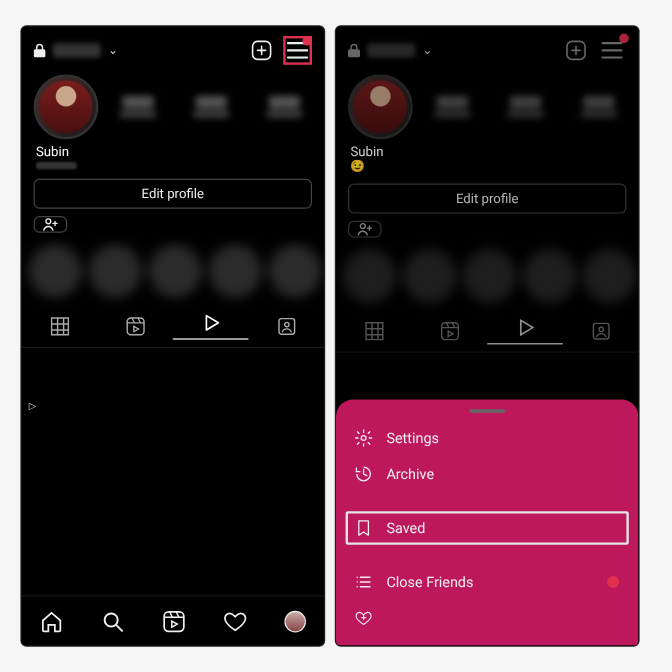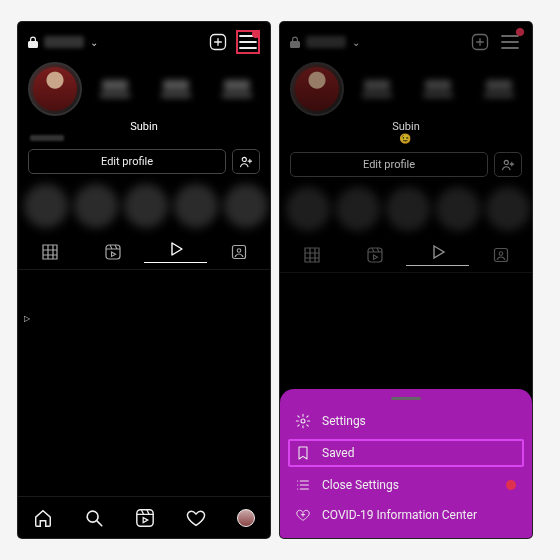--- a/index.html
+++ b/index.html
@@ -60,24 +60,24 @@
   .avatar-inner {
     width:44px;height:44px;border-radius:50%;
     background:
       radial-gradient(circle at 50% 30%, #c9a58a 0 8px, transparent 9px),
       linear-gradient(#7a1d1d,#4a0f0f);
   }
   .stats { display:flex; gap:14px; flex:1; justify-content:space-around; }
   .stat { display:flex;flex-direction:column;align-items:center;gap:2px;filter:blur(3px); }
   .stat .num { width:26px;height:10px;background:#555;border-radius:2px; }
   .stat .lbl { width:30px;height:6px;background:#444;border-radius:2px; }
-  .namebox { padding:4px 12px 2px 12px; font-size:11px;text-align:center; }
+  .namebox { padding:4px 12px 2px 12px; font-size:11px; }
   .subline { width:34px;height:6px;background:#333;border-radius:2px;margin-top:2px;filter:blur(1px); }
   .emoji-sub { font-size:10px; }
-  .editrow { display:flex; gap:6px; padding:6px 10px 8px 10px; }
+  .editrow { display:flex; gap:6px; padding:6px 10px 8px 10px;flex-direction:column; }
   .editbtn {
     flex:1; border:1px solid #444; border-radius:5px;
     text-align:center; font-size:11px; padding:5px 0; color:#eee;
   }
   .addfriend {
     width:28px;border:1px solid #444;border-radius:5px;
     display:flex;align-items:center;justify-content:center;font-size:12px;
   }
   .highlights { display:flex; gap:6px; padding:2px 6px; overflow:hidden; filter:blur(5px); }
   .hl { width:44px;height:44px;border-radius:50%;background:#2b2b2b;flex:none; }
@@ -92,34 +92,34 @@
   .bottomnav {
     display:flex; justify-content:space-around; align-items:center;
     height:42px; border-top:1px solid #1a1a1a;
   }
   .bni { color:#eee; }
   .bn-avatar { width:18px;height:18px;border-radius:50%;background:linear-gradient(#caa,#844);border:1px solid #eee; }
 
   
   .sheet {
     position:absolute; left:0; right:0; bottom:0;
-    background:#a21caf; border-top-left-radius:14px; border-top-right-radius:14px;
+    background:#be185d; border-top-left-radius:14px; border-top-right-radius:14px;
     padding:8px 10px 8px 10px;
   }
   .grabber { width:30px;height:3px;background:#666;border-radius:2px;margin:0 auto 6px auto; }
   .menuitem {
     display:flex;align-items:center;gap:10px;
     padding:7px 4px; font-size:12px; color:#eee; position:relative;
   }
   .menuitem .mi-icon { width:18px;display:flex;justify-content:center; }
   .menu-red-dot {
     position:absolute; right:6px; top:50%; transform:translateY(-50%);
     width:10px;height:10px;background:#e03050;border-radius:50%;
   }
-  .saved-hl { border:2px solid #d946ef; border-radius:2px; padding:4px 4px; margin:3px -2px; }
+  .saved-hl { border:2px solid #e5e5e5; border-radius:2px; padding:4px 4px; margin:16px -2px; }
 
   svg { display:block; }
 </style>
 </head>
 <body>
 
 <div class="phone">
   <div class="topbar">
     <span class="lock">
       <svg width="10" height="12" viewBox="0 0 10 12">
@@ -348,46 +348,55 @@
     <div class="menuitem">
       <span class="mi-icon">
         <svg width="16" height="16" viewBox="0 0 24 24">
             <circle cx="12" cy="12" r="3" fill="none" stroke="#eee" stroke-width="1.6"></circle>
             <path d="M12 2v3M12 19v3M4.2 4.2l2.1 2.1M17.7 17.7l2.1 2.1M2 12h3M19 12h3M4.2 19.8l2.1-2.1M17.7 6.3l2.1-2.1" stroke="#eee" stroke-width="1.6" stroke-linecap="round"></path>
           </svg>
       </span>
       <span>Settings</span>
     </div>
 
+    <div class="menuitem">
+      <span class="mi-icon">
+        <svg width="16" height="16" viewBox="0 0 24 24">
+            <path d="M12 6v6l4 2" stroke="#eee" stroke-width="1.6" fill="none" stroke-linecap="round"></path>
+            <path d="M3.5 12a8.5 8.5 0 108.5-8.5" stroke="#eee" stroke-width="1.6" fill="none"></path>
+            <path d="M3 4v5h5" stroke="#eee" stroke-width="1.6" fill="none"></path>
+          </svg>
+      </span>
+      <span>Archive</span>
+    </div>
 
 
 
     <div class="menuitem saved-hl">
       <span class="mi-icon">
         <svg width="16" height="16" viewBox="0 0 24 24">
             <path d="M6 3h12v18l-6-4-6 4V3z" fill="none" stroke="#eee" stroke-width="1.6" stroke-linejoin="round"></path>
           </svg>
       </span>
       <span>Saved</span>
     </div>
 
     <div class="menuitem">
       <span class="mi-icon">
         <svg width="16" height="16" viewBox="0 0 24 24">
             <path d="M8 6h12M8 12h12M8 18h12M4 6h.01M4 12h.01M4 18h.01" stroke="#eee" stroke-width="1.8" stroke-linecap="round"></path>
           </svg>
       </span>
-      <span>Close Settings</span>
+      <span>Close Friends</span>
       <span class="menu-red-dot"></span>
     </div>
 
 
     <div class="menuitem">
       <span class="mi-icon">
         <svg width="16" height="16" viewBox="0 0 24 24">
             <path d="M12 20s-7-4.3-9-8.6C1.8 8.6 3.5 5 7 5c2 0 3.4 1.2 5 3 1.6-1.8 3-3 5-3 3.5 0 5.2 3.6 4 6.4-2 4.3-9 8.6-9 8.6z" fill="none" stroke="#eee" stroke-width="1.4"></path>
             <path d="M12 9v5M9.5 11.5h5" stroke="#eee" stroke-width="1.4" stroke-linecap="round"></path>
           </svg>
       </span>
-      <span>COVID-19 Information Center</span>
     </div>
   </div>
 </div>
 
 </body></html>

